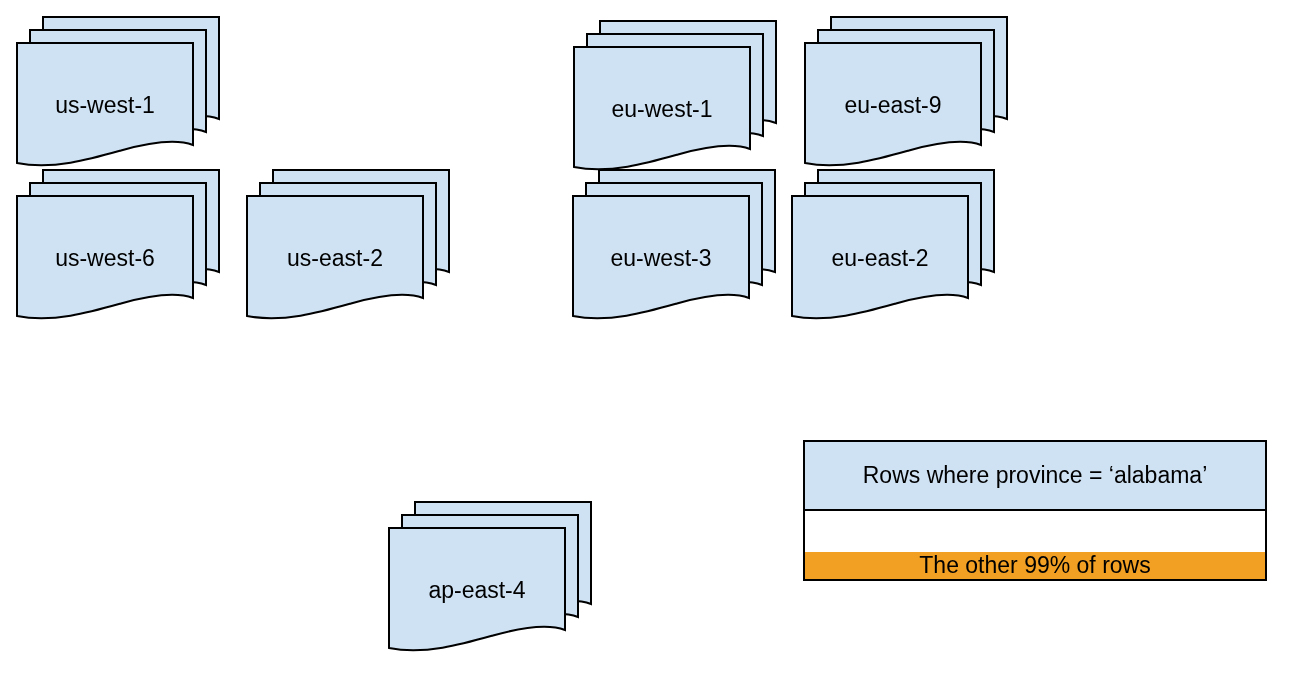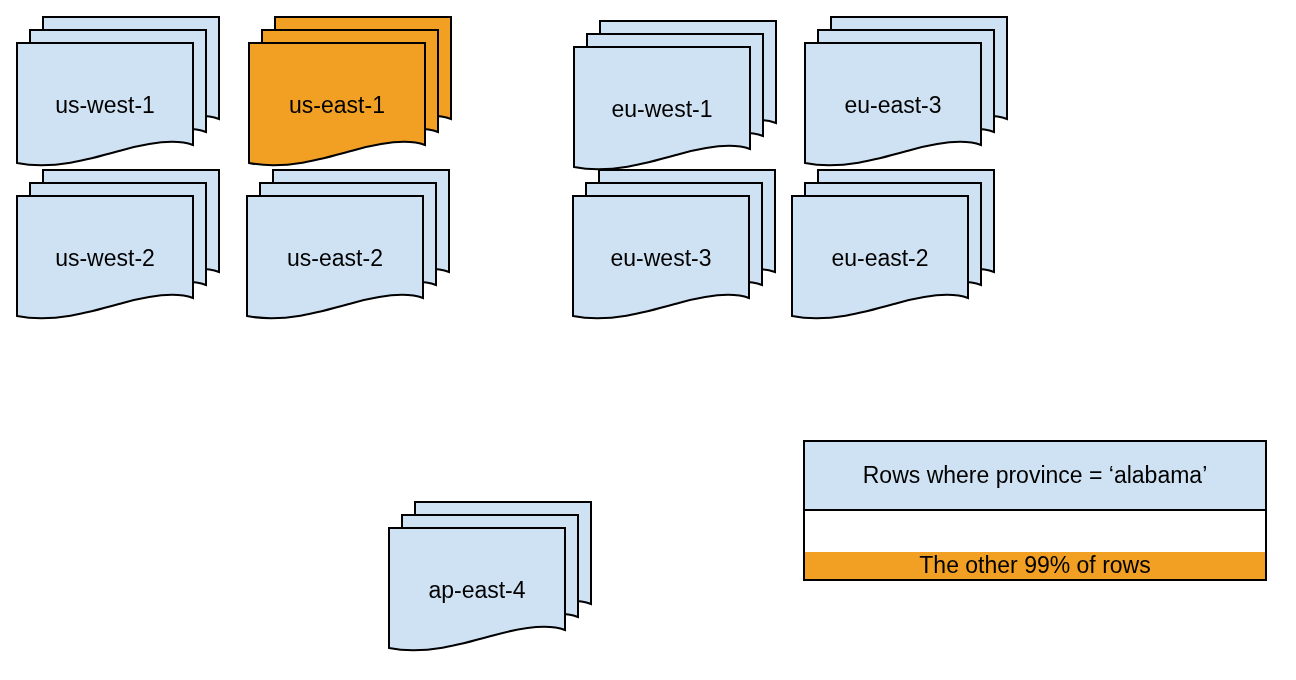--- a/index.html
+++ b/index.html
@@ -87,34 +87,20 @@
       <g transform="translate(15,15)">
           <path d="M0,0 H176 V102 C160,96 134,99 104,107.5 C74,116 36,127 0,120 Z"></path>
         </g>
       <g transform="translate(2,28)">
           <path d="M0,0 H176 V102 C160,96 134,99 104,107.5 C74,116 36,127 0,120 Z"></path>
         </g>
     </svg>
     <div class="stack-label">us-west-1</div>
   </div>
 
-  <div class="stack highlight" style="left:247px; top:15px">
-    <svg width="206" height="156" viewBox="0 0 206 156">
-      <g transform="translate(28,2)">
-          <path d="M0,0 H176 V102 C160,96 134,99 104,107.5 C74,116 36,127 0,120 Z"></path>
-        </g>
-      <g transform="translate(15,15)">
-          <path d="M0,0 H176 V102 C160,96 134,99 104,107.5 C74,116 36,127 0,120 Z"></path>
-        </g>
-      <g transform="translate(2,28)">
-          <path d="M0,0 H176 V102 C160,96 134,99 104,107.5 C74,116 36,127 0,120 Z"></path>
-        </g>
-    </svg>
-    <div class="stack-label">us-east-1</div>
-  </div>
 
   <div class="stack" style="left:572px; top:19px">
     <svg width="206" height="156" viewBox="0 0 206 156">
       <g transform="translate(28,2)">
           <path d="M0,0 H176 V102 C160,96 134,99 104,107.5 C74,116 36,127 0,120 Z"></path>
         </g>
       <g transform="translate(15,15)">
           <path d="M0,0 H176 V102 C160,96 134,99 104,107.5 C74,116 36,127 0,120 Z"></path>
         </g>
       <g transform="translate(2,28)">
@@ -129,36 +115,36 @@
       <g transform="translate(28,2)">
           <path d="M0,0 H176 V102 C160,96 134,99 104,107.5 C74,116 36,127 0,120 Z"></path>
         </g>
       <g transform="translate(15,15)">
           <path d="M0,0 H176 V102 C160,96 134,99 104,107.5 C74,116 36,127 0,120 Z"></path>
         </g>
       <g transform="translate(2,28)">
           <path d="M0,0 H176 V102 C160,96 134,99 104,107.5 C74,116 36,127 0,120 Z"></path>
         </g>
     </svg>
-    <div class="stack-label">eu-east-3</div>
+    <div class="stack-label">eu-east-9</div>
   </div>
 
   <div class="stack" style="left:15px; top:168px">
     <svg width="206" height="156" viewBox="0 0 206 156">
       <g transform="translate(28,2)">
           <path d="M0,0 H176 V102 C160,96 134,99 104,107.5 C74,116 36,127 0,120 Z"></path>
         </g>
       <g transform="translate(15,15)">
           <path d="M0,0 H176 V102 C160,96 134,99 104,107.5 C74,116 36,127 0,120 Z"></path>
         </g>
       <g transform="translate(2,28)">
           <path d="M0,0 H176 V102 C160,96 134,99 104,107.5 C74,116 36,127 0,120 Z"></path>
         </g>
     </svg>
-    <div class="stack-label">us-west-2</div>
+    <div class="stack-label">us-west-6</div>
   </div>
 
   <div class="stack" style="left:245px; top:168px">
     <svg width="206" height="156" viewBox="0 0 206 156">
       <g transform="translate(28,2)">
           <path d="M0,0 H176 V102 C160,96 134,99 104,107.5 C74,116 36,127 0,120 Z"></path>
         </g>
       <g transform="translate(15,15)">
           <path d="M0,0 H176 V102 C160,96 134,99 104,107.5 C74,116 36,127 0,120 Z"></path>
         </g>

